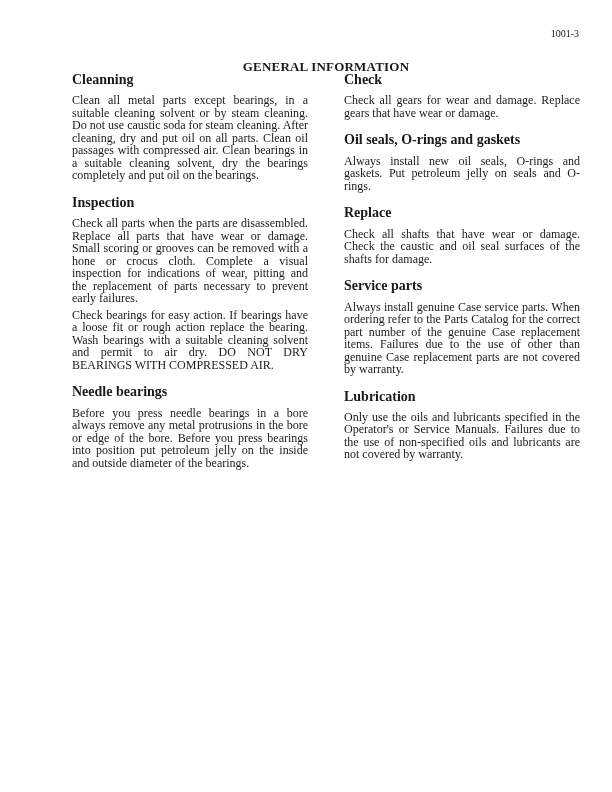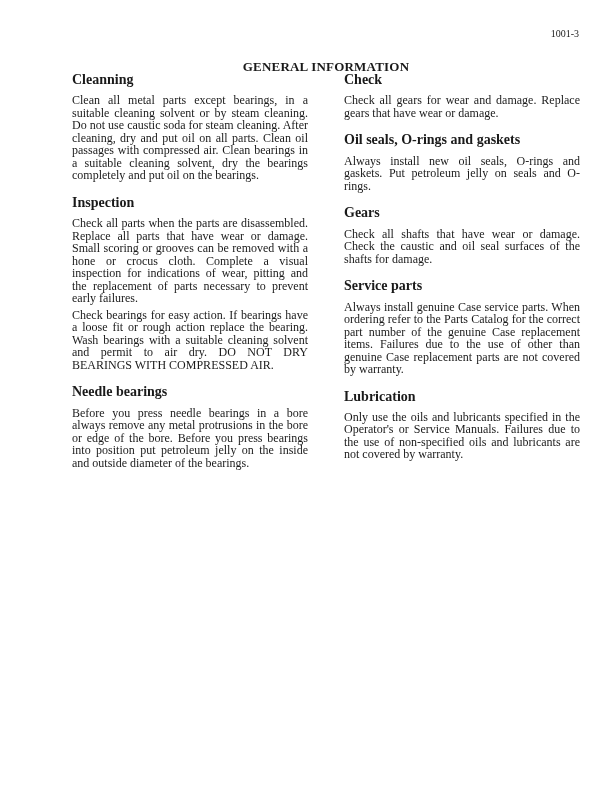--- a/index.html
+++ b/index.html
@@ -115,21 +115,21 @@
         <h2 class="sec-heading">Check</h2>
         <p class="sec-body">Check all gears for wear and damage. Replace gears that have wear or damage.</p>
       </section>
 
       <section class="sec">
         <h2 class="sec-heading">Oil seals, O-rings and gaskets</h2>
         <p class="sec-body">Always install new oil seals, O-rings and gaskets. Put petroleum jelly on seals and O-rings.</p>
       </section>
 
       <section class="sec">
-        <h2 class="sec-heading">Gears</h2>
+        <h2 class="sec-heading">Replace</h2>
         <p class="sec-body">Check all shafts that have wear or damage. Check the caustic and oil seal surfaces of the shafts for damage.</p>
       </section>
 
       <section class="sec">
         <h2 class="sec-heading">Service parts</h2>
         <p class="sec-body">Always install genuine Case service parts. When ordering refer to the Parts Catalog for the correct part number of the genuine Case replacement items. Failures due to the use of other than genuine Case replacement parts are not covered by warranty.</p>
       </section>
 
       <section class="sec">
         <h2 class="sec-heading">Lubrication</h2>

